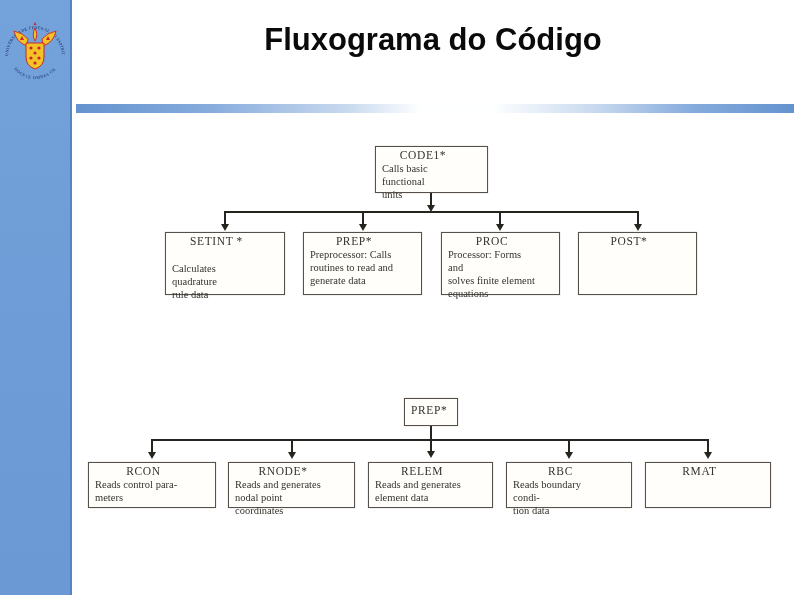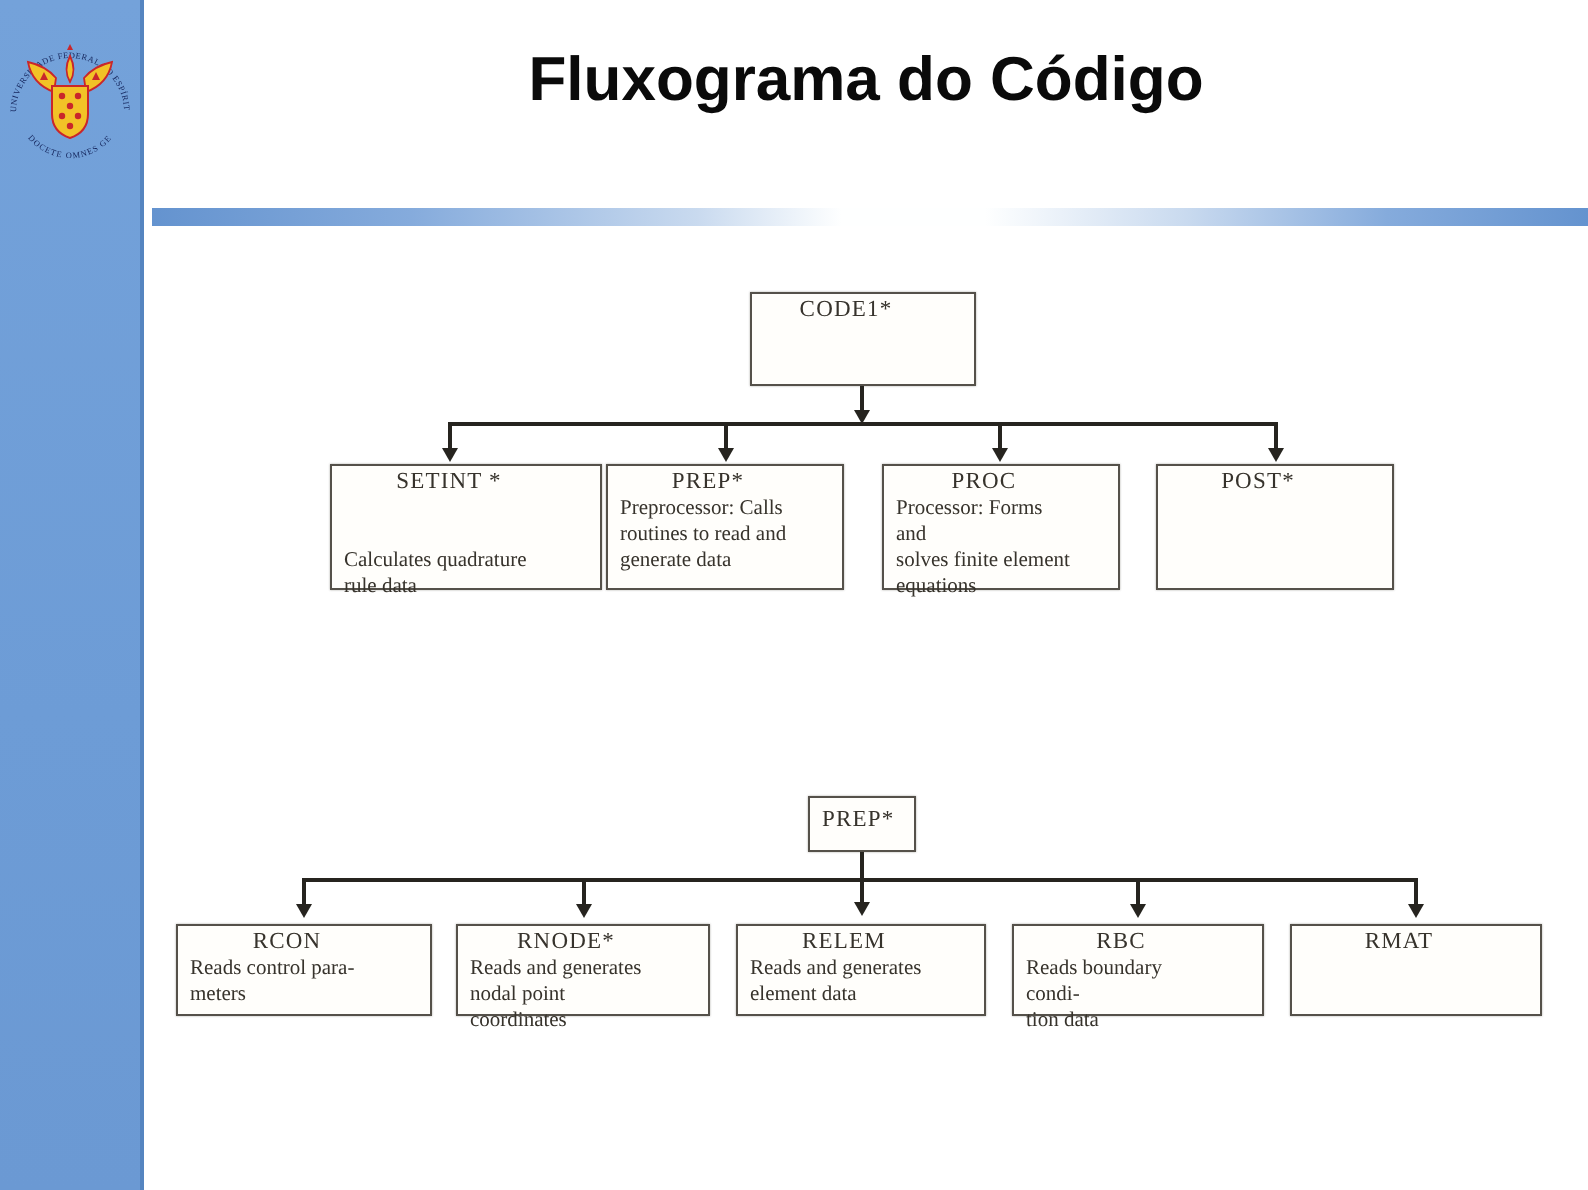--- a/index.html
+++ b/index.html
@@ -28,21 +28,21 @@
   }
   
   .fc-box{
     position:absolute;box-sizing:border-box;
     border:1.7px solid #55514a;background:#fffefb;
     font-family:"Liberation Serif","DejaVu Serif",serif;color:#37332c;
     padding:2px 23px 2px 6px;box-shadow:0 0 1px rgba(80,75,65,.45);
   }
   .fc-title{text-align:center;font-size:11.5px;letter-spacing:.6px;white-space:pre;}
   .fc-body{font-size:10.5px;line-height:1.24;white-space:pre-line;margin-top:1px;}
-  .fc-body--gap{margin-top:27px;}
+  .fc-body--gap{margin-top:15px;}
   .fc-root-only .fc-title{margin-top:3px;}
   .line{position:absolute;background:#26241f;}
   .arrow-down{
     position:absolute;width:0;height:0;
     border-left:4px solid transparent;border-right:4px solid transparent;
     border-top:7px solid #26241f;
   }
 </style>
 </head>
 <body>
@@ -80,36 +80,38 @@
     </svg>
   </div>
 
   <div id="slide-title">Fluxograma do Código</div>
   <div id="accent-bar"></div>
 
   <div>
 
     <div class="fc-box" style="left:375px;top:146px;width:113px;height:47px">
       <div class="fc-title">CODE1*</div>
+      <div class="fc-body">Calls basic functional
+units</div>
     </div>
 
     <div class="line" style="left:430px;top:193px;width:2px;height:13px"></div>
     <div class="arrow-down" style="left:427px;top:205px"></div>
     <div class="line" style="left:224px;top:211px;width:415px;height:2px"></div>
 
     <div class="line" style="left:224px;top:212px;width:2px;height:12px"></div>
     <div class="arrow-down" style="left:221px;top:224px"></div>
     <div class="line" style="left:362px;top:212px;width:2px;height:12px"></div>
     <div class="arrow-down" style="left:359px;top:224px"></div>
     <div class="line" style="left:499px;top:212px;width:2px;height:12px"></div>
     <div class="arrow-down" style="left:496px;top:224px"></div>
     <div class="line" style="left:637px;top:212px;width:2px;height:12px"></div>
     <div class="arrow-down" style="left:634px;top:224px"></div>
 
-    <div class="fc-box" style="left:165px;top:232px;width:136px;height:63px">
+    <div class="fc-box" style="left:165px;top:232px;width:120px;height:63px">
       <div class="fc-title">SETINT *</div>
       <div class="fc-body fc-body--gap">Calculates quadrature
 rule data</div>
     </div>
 
     <div class="fc-box" style="left:303px;top:232px;width:119px;height:63px">
       <div class="fc-title">PREP*</div>
       <div class="fc-body">Preprocessor:  Calls
 routines to read and
 generate data</div>

